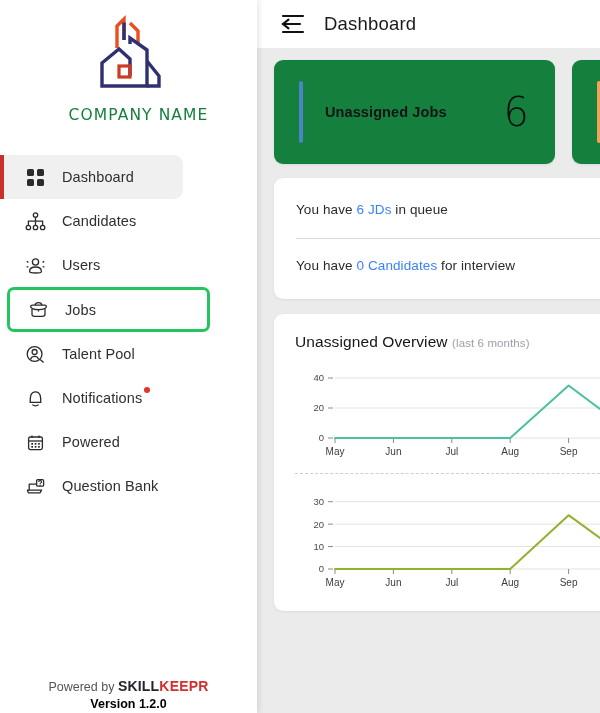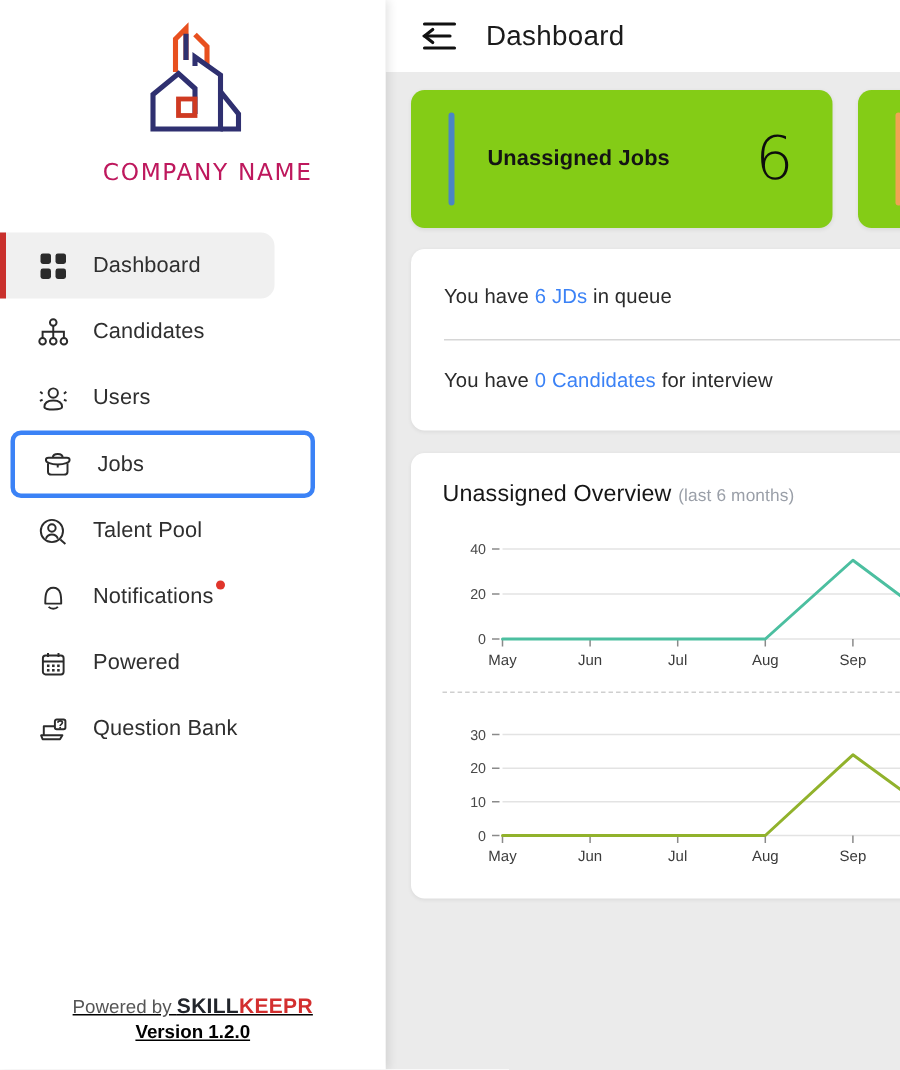--- a/index.html
+++ b/index.html
@@ -27,21 +27,21 @@
     padding-top: 14px;
     display: flex;
     flex-direction: column;
     align-items: center;
   }
   .logo-mark { width: 104px; height: 86px; display: block; }
   .company-name {
     margin-top: 6px;
     font-size: 15.5px;
     letter-spacing: 1.1px;
-    color: #be185d;
+    color: #15803d;
     font-family: "DejaVu Sans", sans-serif;
     font-weight: 400;
     margin-left: 20px;
   }
 
   .nav { margin-top: 31px; display: flex; flex-direction: column; }
   .nav-item {
     height: 44px;
     display: flex;
     align-items: center;
@@ -70,40 +70,39 @@
     width: 183px;
   }
   .nav-item.active::before {
     content: "";
     position: absolute;
     left: 0; top: 0; bottom: 0;
     width: 4px;
     background: #c9302c;
   }
   .nav-item.highlighted {
-    border: 3px solid #3b82f6;
+    border: 3px solid #22c55e;
     border-radius: 7px;
     width: 203px;
     height: 45px;
     margin-left: 7px;
     padding-left: 17px;
   }
   .badge-dot {
     position: absolute;
     top: -3px; right: -8px;
     width: 6px; height: 6px;
     border-radius: 50%;
     background: #e0352b;
   }
 
   .sidebar-footer {
     margin-top: auto;
-    padding-bottom: 18px;
+    padding-bottom: 2px;
     text-align: center;
-    text-decoration: underline;
   }
   .powered {
     font-size: 12.5px;
     color: #555;
   }
   .powered .brand1 { font-weight: bold; color: #22252b; font-size: 14px; letter-spacing: .2px;}
   .powered .brand2 { font-weight: bold; color: #d32f2f; font-size: 14px; letter-spacing: .2px;}
   .version {
     margin-top: 3px;
     font-size: 12.5px;
@@ -134,23 +133,23 @@
 
   .content {
     flex: 1 1 auto;
     background: #ebebeb;
     padding: 12px 0 0 17px;
     overflow: hidden;
   }
 
   .stat-row { display: flex; gap: 17px; }
   .stat-card {
-    background: #84cc16;
+    background: #15803d;
     border-radius: 9px;
-    height: 92px;
+    height: 104px;
     width: 281px;
     flex: 0 0 281px;
     display: flex;
     align-items: center;
     box-shadow: 0 1px 3px rgba(0,0,0,0.07);
   }
   .stat-accent {
     width: 4px;
     height: 62px;
     border-radius: 2px;

